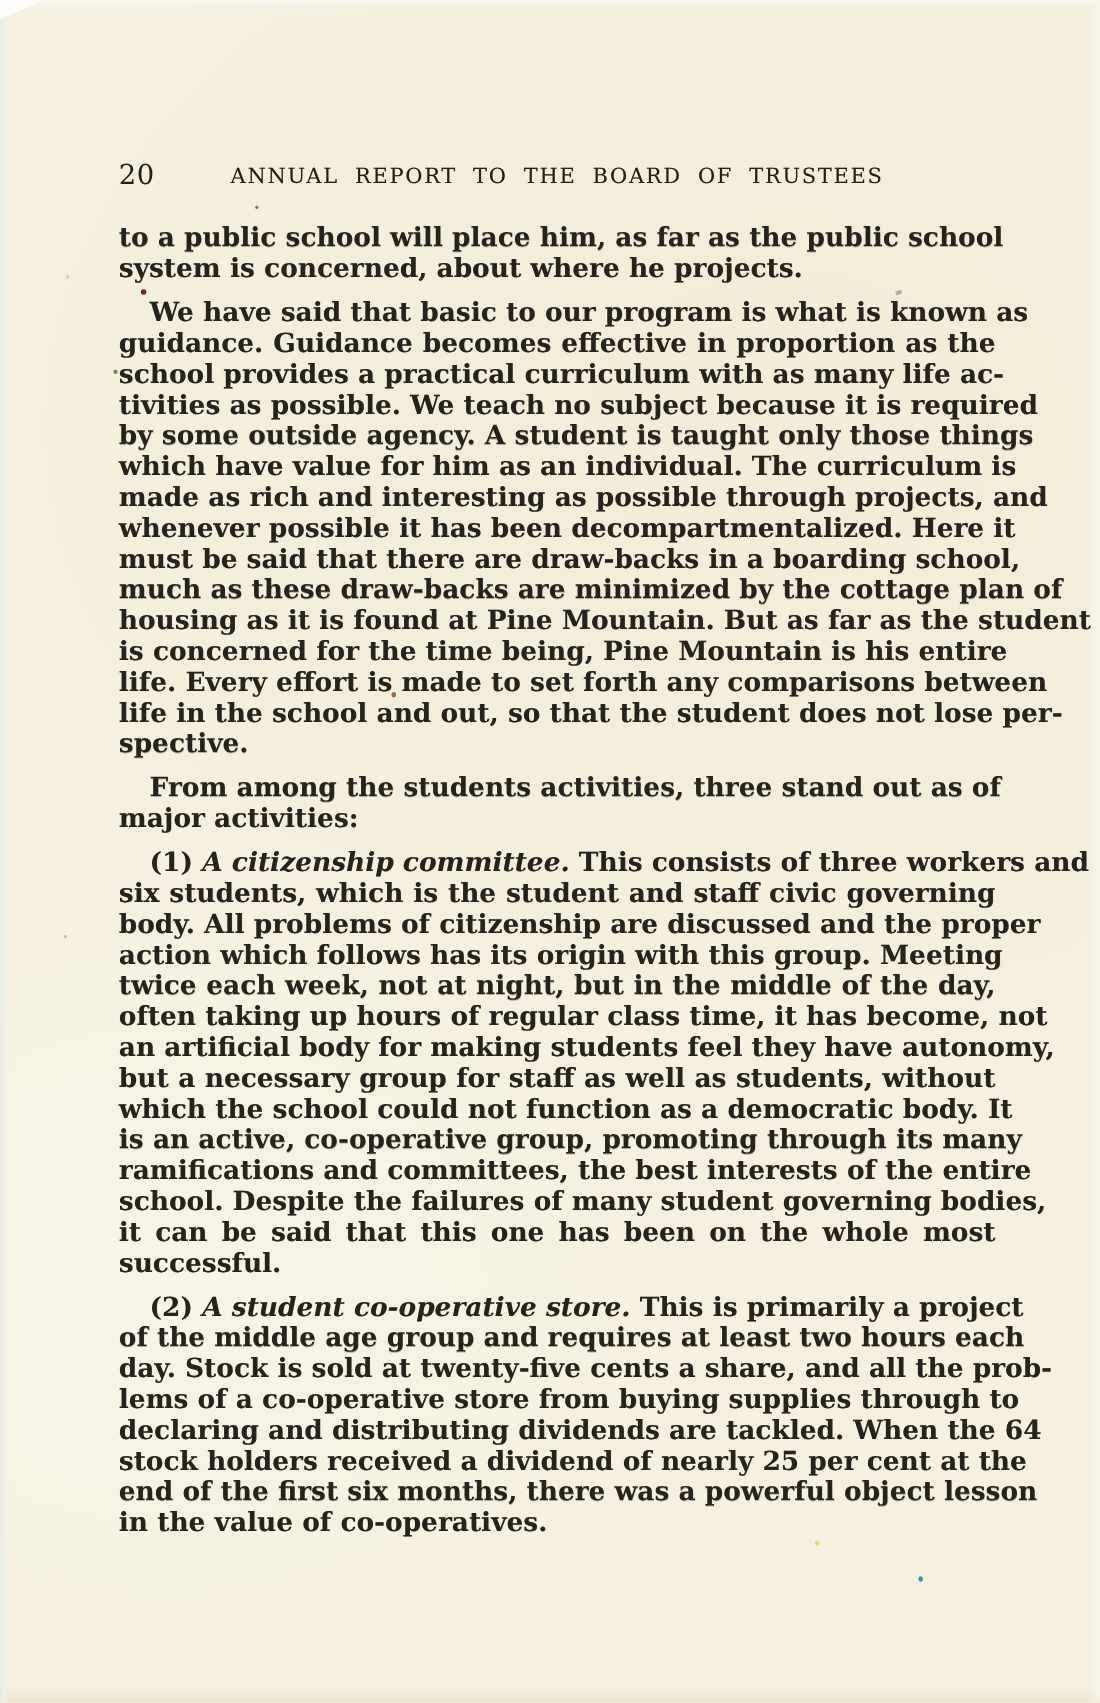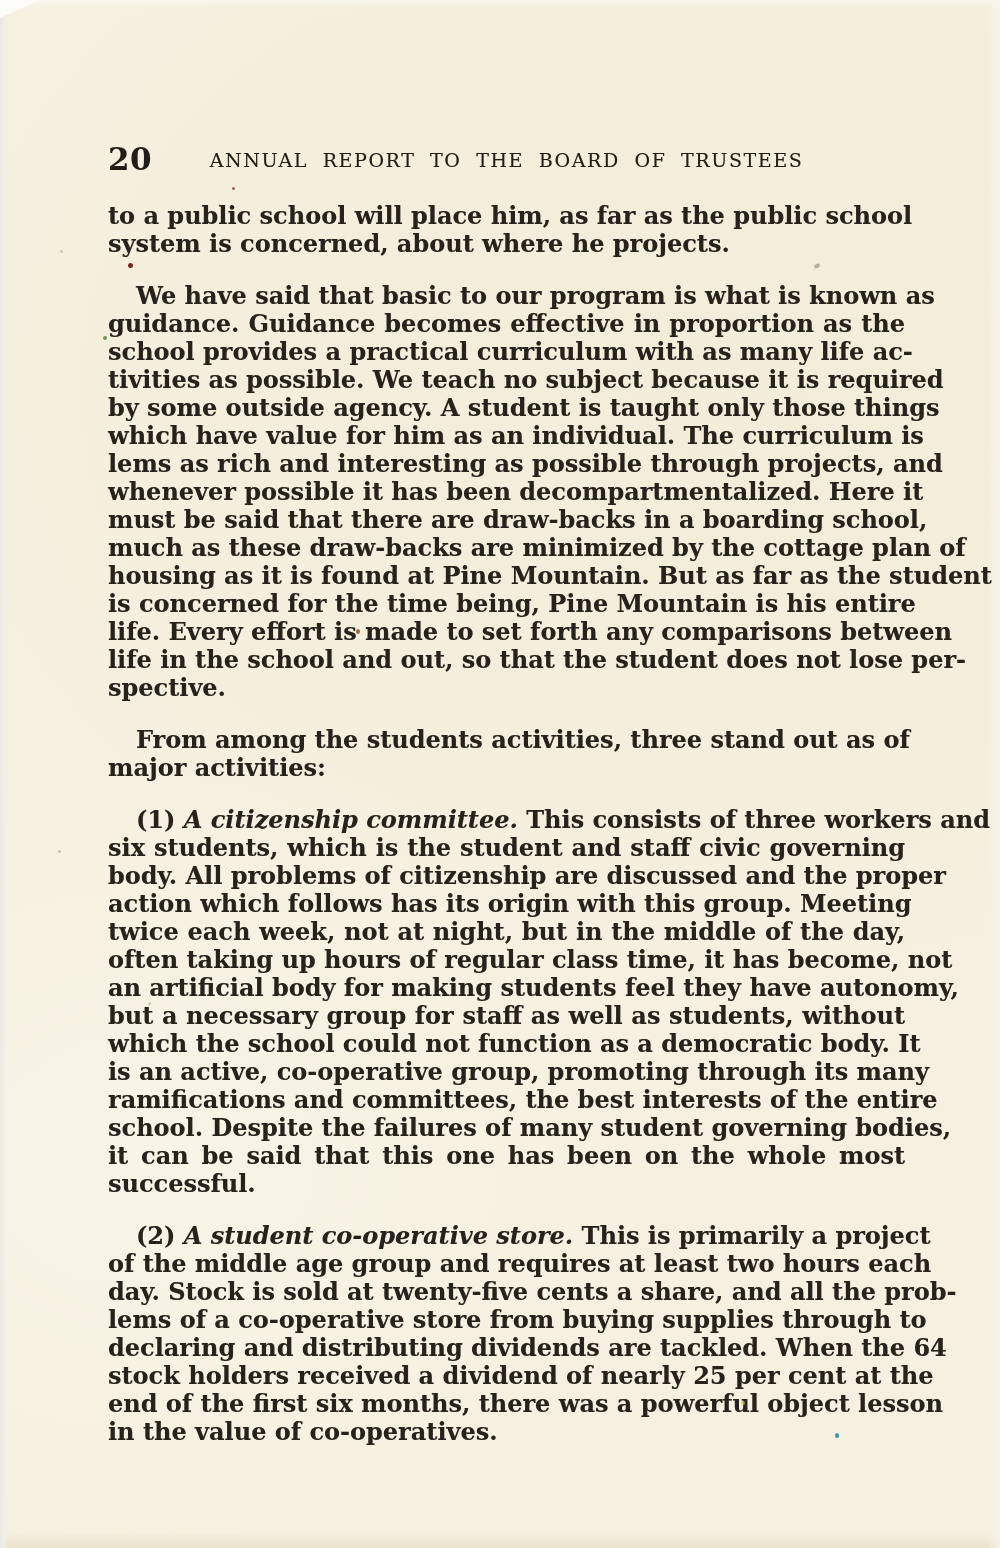--- a/index.html
+++ b/index.html
@@ -41,42 +41,42 @@
     left: 108px; top: 146px;
     width: 797px;
   }
   .running-header {
     position: relative;
     height: 26px;
     margin-bottom: 30px;
   }
   .page-number {
     position: absolute; left: 0; top: 0;
-    font-size: 31px; font-weight: bold;
+    font-size: 25px; font-weight: normal;
     letter-spacing: .5px;
     line-height: 26px;
     color: #211d17;
   }
   .header-title {
     position: absolute; left: 0; right: 0; top: 2px;
     text-align: center;
     font-size: 19px; font-weight: normal;
     letter-spacing: 1.6px;
     word-spacing: 7px;
     line-height: 24px;
     color: #211d17;
     text-shadow: 0.2px 0.2px 0 rgba(30,27,22,.4);
   }
   .doc-body {
     font-size: 24px;
     line-height: 28px;
     text-shadow: 0.2px 0.2px 0 rgba(30,27,22,.32);
   }
   .paragraph { margin: 0; }
-  .paragraph + .paragraph { margin-top: 24px; }
+  .paragraph + .paragraph { margin-top: 12px; }
   .line {
     text-align: justify;
     text-align-last: justify;
     white-space: nowrap;
     font-weight: bold;
   }
   .line.last { text-align-last: left; }
   .paragraph.indent .line.first { padding-left: 28px; }
   .italic { font-style: italic; }
   .speck { position: absolute; border-radius: 50%; }
@@ -98,21 +98,21 @@
           <div class="line first">to a public school will place him, as far as the public school</div>
           <div class="line last">system is concerned, about where he projects.</div>
         </div>
         <div class="paragraph indent">
           <div class="line first">We have said that basic to our program is what is known as</div>
           <div class="line">guidance. Guidance becomes effective in proportion as the</div>
           <div class="line">school provides a practical curriculum with as many life ac-</div>
           <div class="line">tivities as possible. We teach no subject because it is required</div>
           <div class="line">by some outside agency. A student is taught only those things</div>
           <div class="line">which have value for him as an individual. The curriculum is</div>
-          <div class="line">lems as rich and interesting as possible through projects, and</div>
+          <div class="line">made as rich and interesting as possible through projects, and</div>
           <div class="line">whenever possible it has been decompartmentalized. Here it</div>
           <div class="line">must be said that there are draw-backs in a boarding school,</div>
           <div class="line">much as these draw-backs are minimized by the cottage plan of</div>
           <div class="line">housing as it is found at Pine Mountain. But as far as the student</div>
           <div class="line">is concerned for the time being, Pine Mountain is his entire</div>
           <div class="line">life. Every effort is made to set forth any comparisons between</div>
           <div class="line">life in the school and out, so that the student does not lose per-</div>
           <div class="line last">spective.</div>
         </div>
         <div class="paragraph indent">

